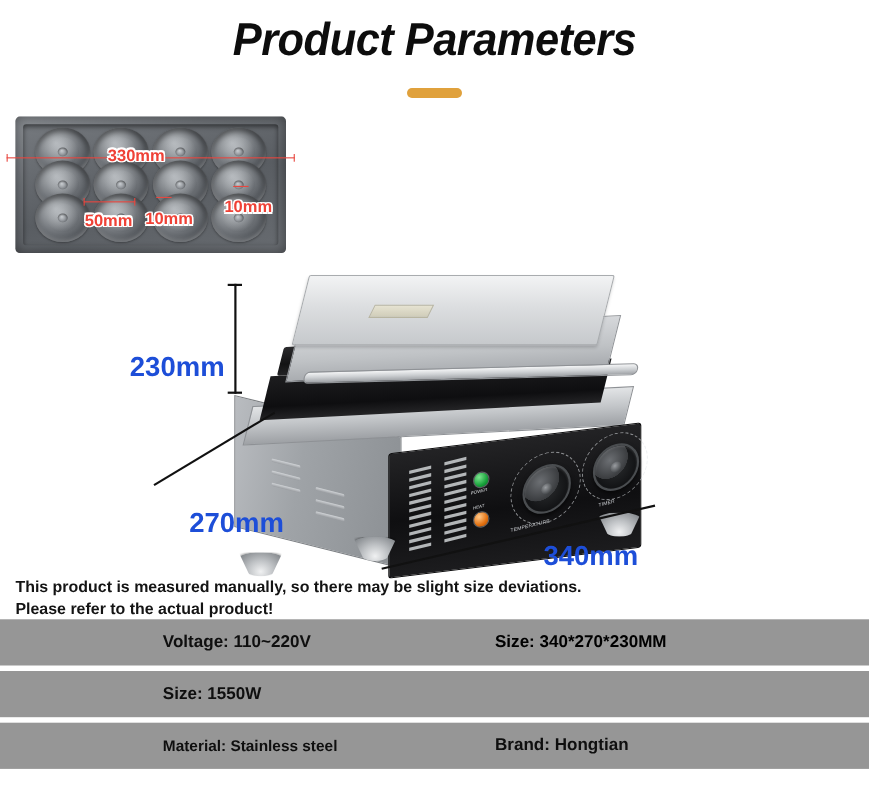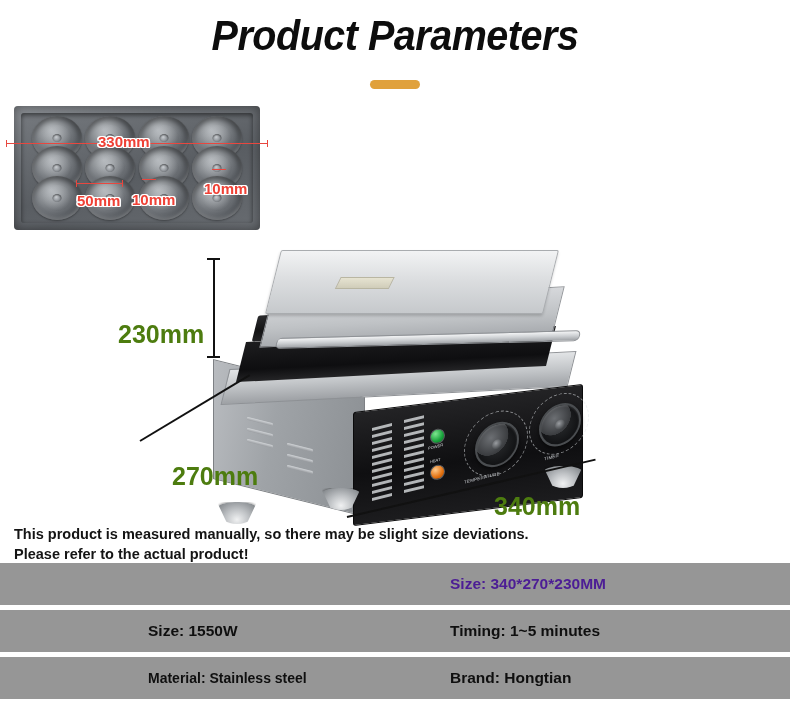--- a/index.html
+++ b/index.html
@@ -324,21 +324,21 @@
   .dim-cap {
     position: absolute;
     background: #111;
     height: 2px;
     width: 13px;
   }
   .dim-label {
     position: absolute;
     font-size: 25px;
     font-weight: bold;
-    color: #4d7c0f;
+    color: #1d4ed8;
     font-family: "Liberation Sans", sans-serif;
     white-space: nowrap;
   }
 
   
   #disclaimer {
     position: absolute;
     left: 14px;
     top: 524px;
     width: 520px;
@@ -366,21 +366,21 @@
   }
   .spec-cell {
     font-weight: bold;
     color: #0f0f0f;
     font-family: "Liberation Sans", sans-serif;
     white-space: nowrap;
   }
   .spec-cell.left  { position: absolute; left: 148px; font-size: 15.5px; }
   .spec-cell.right { position: absolute; left: 450px; font-size: 15.5px; }
   .spec-cell.sm    { font-size: 14px; }
-  .spec-cell.tinted { color: #4c1d95; text-align: center; }
+  .spec-cell.tinted { color: #000000; text-align: center; }
 </style>
 </head>
 <body>
 
 <div id="title-block">
   <div id="page-title">Product Parameters</div>
   <div id="title-accent"></div>
 </div>
 
 <div id="mold-photo">
@@ -537,23 +537,23 @@
 <div class="dim-line" style="left:140px; top:440px; width:128px; height:2px; transform:rotate(-31deg); transform-origin:left center;"></div>
 <div class="dim-label" style="left:172px; top:462px;text-align:right;">270mm</div>
 
 <div class="dim-line" style="left:347px; top:516px; width:255px; height:2px; transform:rotate(-13deg); transform-origin:left center;"></div>
 <div class="dim-label" style="left:494px; top:492px;">340mm</div>
 
 <div id="disclaimer">This product is measured manually, so there may be slight size deviations. Please refer to the actual product!</div>
 
 <div id="spec-table">
   <div class="spec-row">
+    <div class="spec-cell left">Voltage: 110~220V</div>
     <div class="spec-cell right tinted">Size: 340*270*230MM</div>
   </div>
   <div class="spec-row">
     <div class="spec-cell left">Size: 1550W</div>
-    <div class="spec-cell right">Timing: 1~5 minutes</div>
   </div>
   <div class="spec-row">
     <div class="spec-cell left sm">Material: Stainless steel</div>
     <div class="spec-cell right">Brand: Hongtian</div>
   </div>
 </div>
 
 </body></html>

